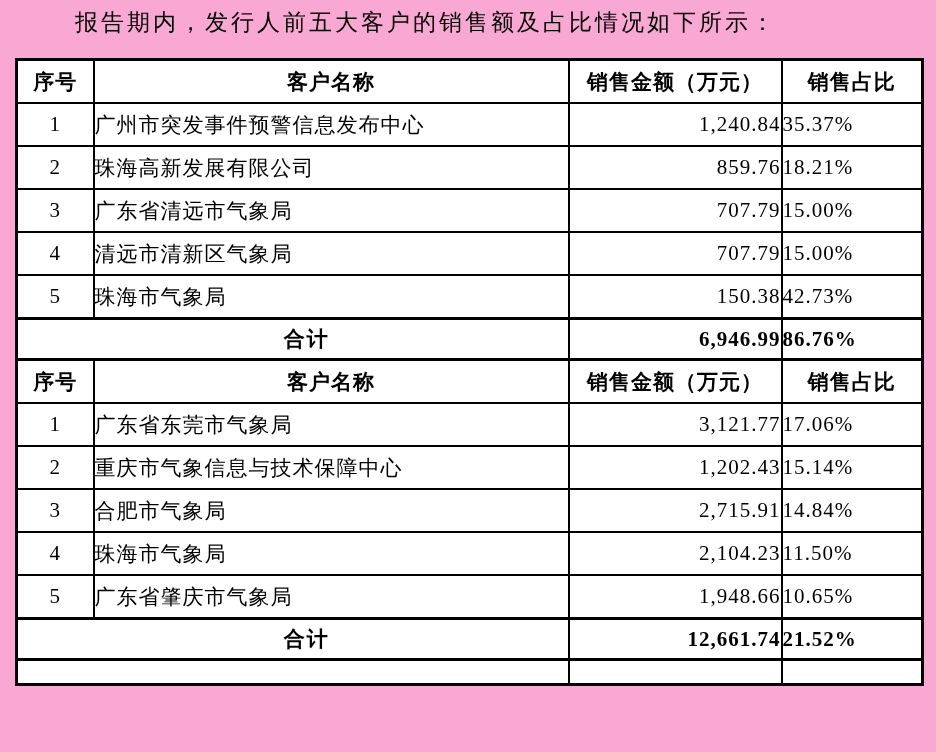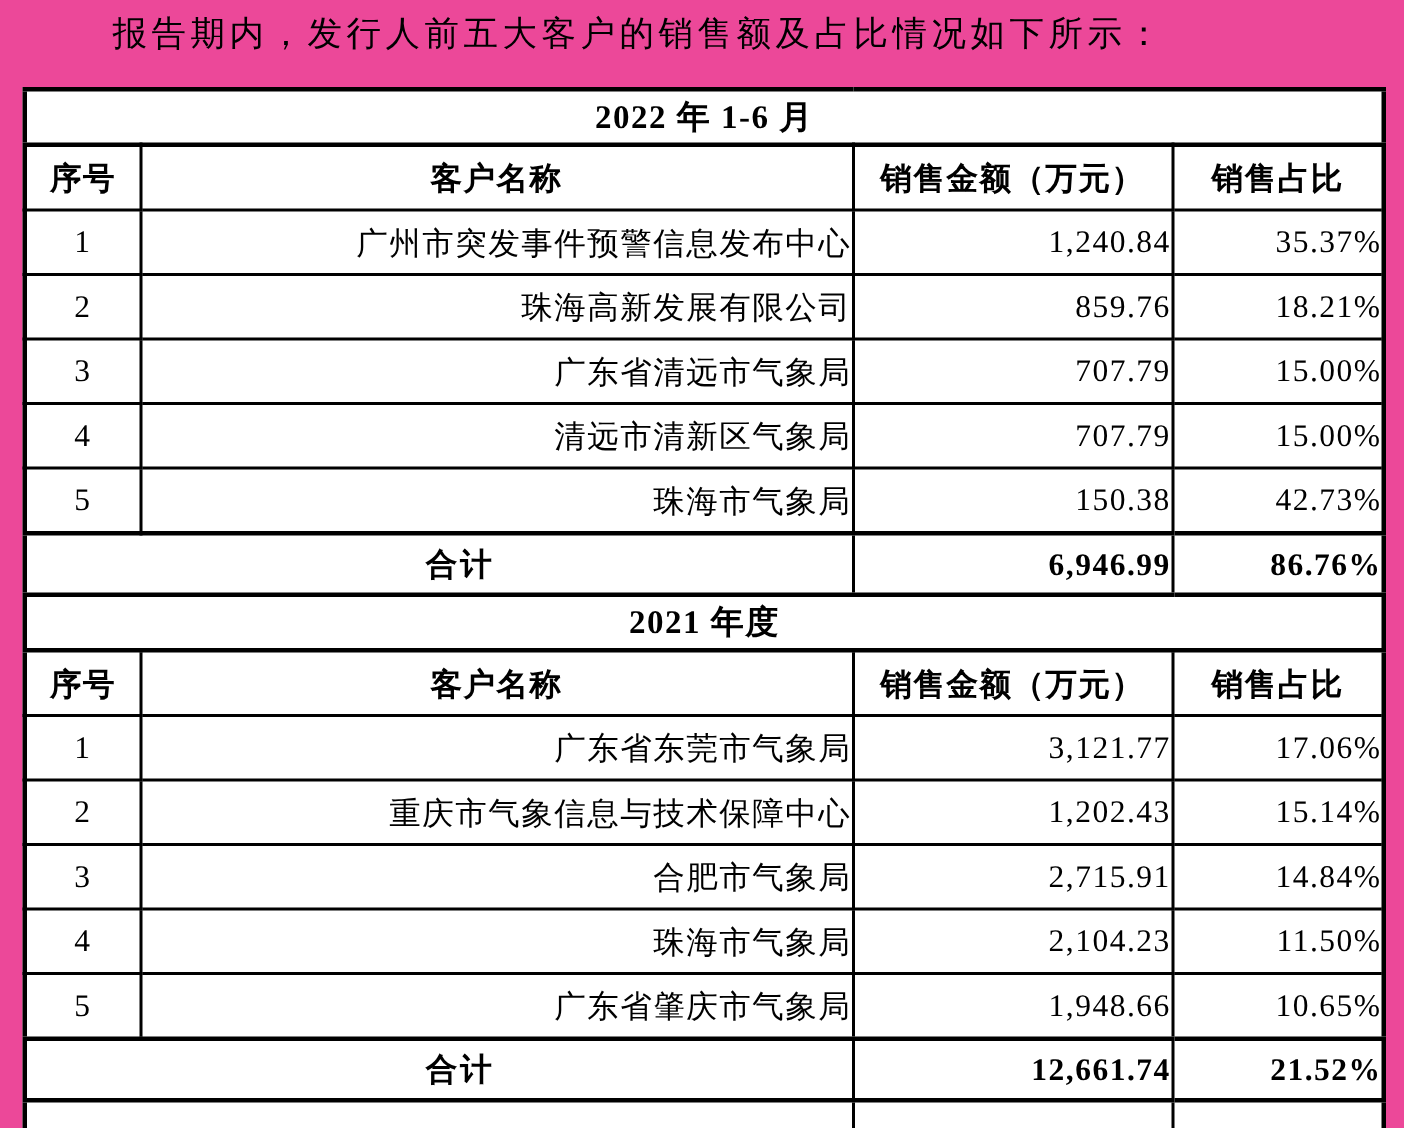--- a/index.html
+++ b/index.html
@@ -5,21 +5,21 @@
   html, body {
     margin: 0;
     padding: 0;
     background: #ffffff;
   }
   .doc {
     position: relative;
     width: 936px;
     height: 752px;
     overflow: hidden;
-    background: #ec4899;
+    background: #f9a8d4;
     color: #000000;
     font-family: "Liberation Serif", "DejaVu Serif", serif;
   }
   .intro {
     margin: 0;
     padding: 8px 0 0 75px;
     font-size: 23px;
     line-height: 30px;
     letter-spacing: 3px;
     color: #000000;
@@ -51,23 +51,23 @@
     height: 34px;
     letter-spacing: 1px;
   }
   tr.head td {
     font-weight: bold;
     text-align: center;
     height: 41px;
   }
   tr.data td { height: 41px; }
   td.c-seq { text-align: center; letter-spacing: 0; }
-  td.c-name { text-align: right; padding-left: 10px; }
+  td.c-name { text-align: left; padding-left: 10px; }
   td.c-amount { text-align: right; padding-right: 12px; letter-spacing: 0; }
-  td.c-share { text-align: right; padding-right: 16px; letter-spacing: 0; margin-left: 26px; }
+  td.c-share { padding-right: 16px; letter-spacing: 0; margin-left: 26px; }
   tr.total td {
     font-weight: bold;
     border-top-width: 3px;
     border-bottom-width: 3px;
     height: 38px;
   }
   tr.total td.c-label { text-align: center; letter-spacing: 2px; padding-left: 28px; }
   tr.partial td {
     height: 22px;
     border-bottom: 0;
@@ -82,23 +82,20 @@
 
   <table class="cust">
     <colgroup>
       <col style="width:77px">
       <col style="width:475px">
       <col style="width:213px">
       <col style="width:141px">
     </colgroup>
 
     <tbody>
-        <tr class="title">
-      <td colspan="4">2022 年 1-6 月</td>
-    </tr>
     <tr class="head">
       <td>序号</td>
       <td>客户名称</td>
       <td>销售金额（万元）</td>
       <td>销售占比</td>
     </tr>
     <tr class="data">
       <td class="c-seq">1</td>
       <td class="c-name">广州市突发事件预警信息发布中心</td>
       <td class="c-amount">1,240.84</td>
@@ -127,23 +124,20 @@
       <td class="c-name">珠海市气象局</td>
       <td class="c-amount">150.38</td>
       <td class="c-share">42.73%</td>
     </tr>
     <tr class="total">
       <td class="c-label" colspan="2">合计</td>
       <td class="c-amount">6,946.99</td>
       <td class="c-share">86.76%</td>
     </tr>
 
-    <tr class="title">
-      <td colspan="4">2021 年度</td>
-    </tr>
     <tr class="head">
       <td>序号</td>
       <td>客户名称</td>
       <td>销售金额（万元）</td>
       <td>销售占比</td>
     </tr>
     <tr class="data">
       <td class="c-seq">1</td>
       <td class="c-name">广东省东莞市气象局</td>
       <td class="c-amount">3,121.77</td>

